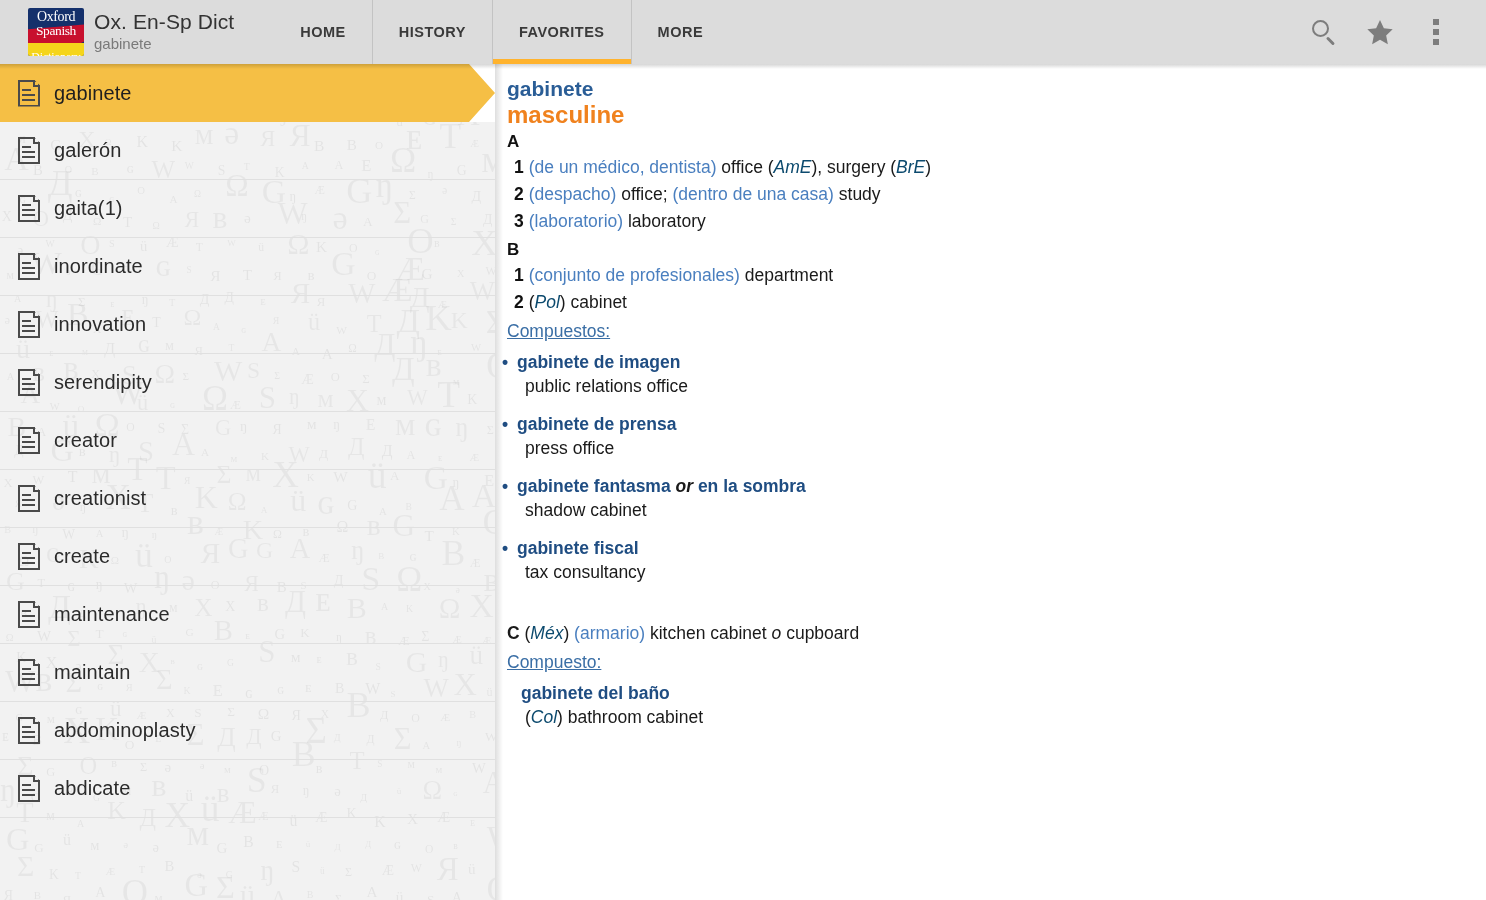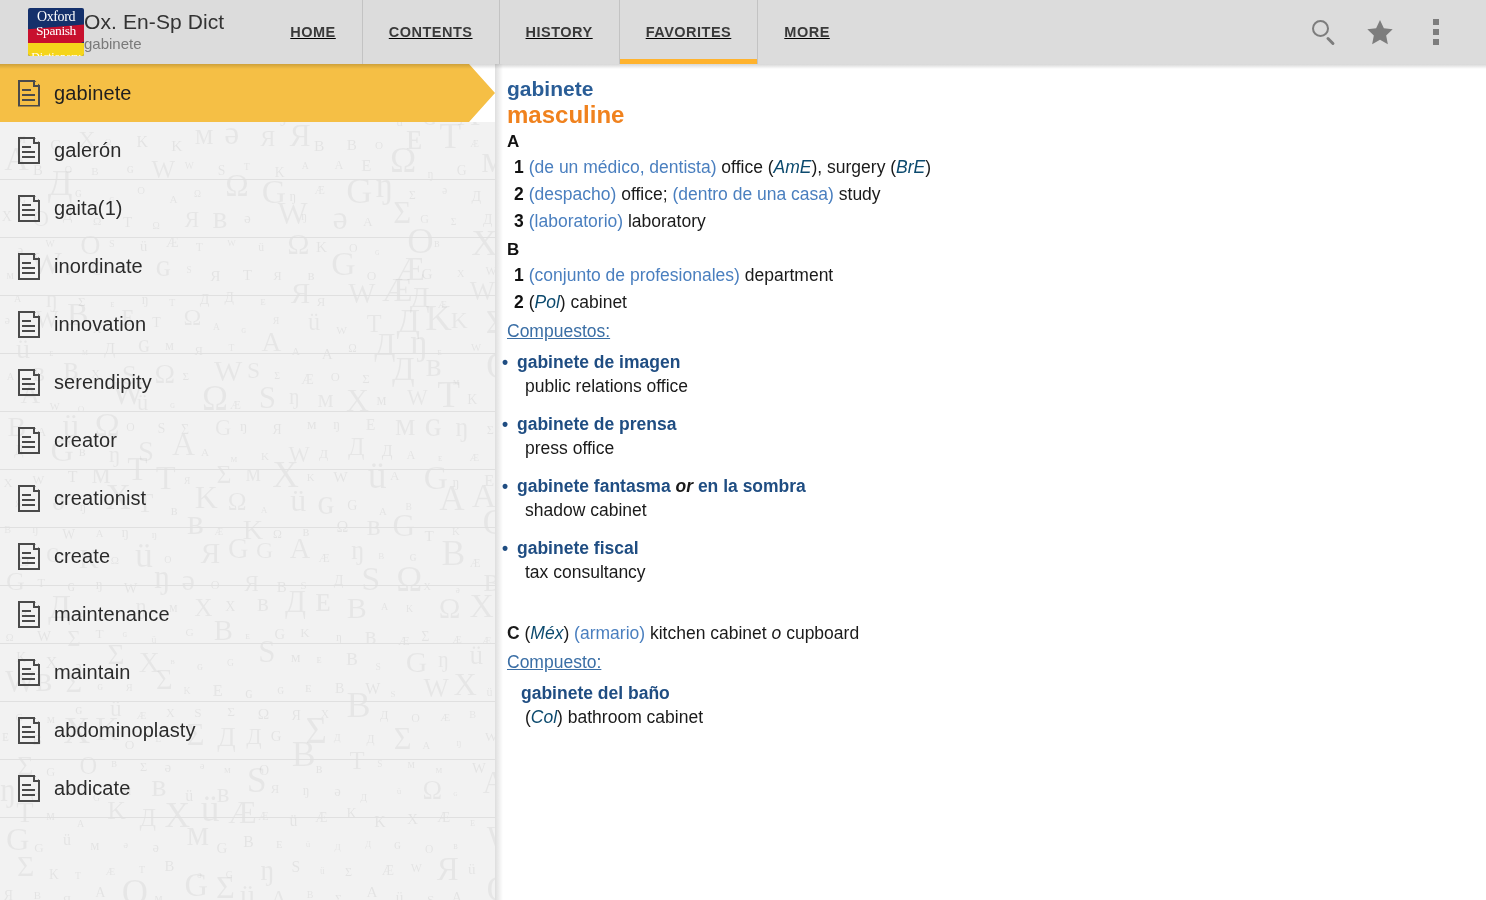--- a/index.html
+++ b/index.html
@@ -53,35 +53,34 @@
     color: #ffffff;
     text-align: center;
     font-family: "Liberation Serif", serif;
     line-height: 1.02;
     z-index: 3;
   }
   #app-logo .lg1 { font-size: 14px; letter-spacing: -0.4px; }
   #app-logo .lg2 { font-size: 13.5px; letter-spacing: -0.4px; }
   #app-logo .lg3 { font-size: 12px; letter-spacing: -0.2px; margin-top:13px; }
 
-  #title-block { flex: none; }
+  #title-block { margin-left: 10px; flex: none; }
   #app-title {
     font-size: 21px; color: #333333; line-height: 24px;
     letter-spacing: 0.1px;
   }
   #app-subtitle {
     font-size: 15px; color: #7a7a7a; line-height: 20px;
   }
 
   
   #tabbar {
     display: flex; align-items: stretch;
     height: 64px; margin-left: 40px;
     flex: none;
-    text-decoration: underline;
   }
   .tab {
     position: relative;
     display: flex; align-items: center; justify-content: center;
     padding: 0 26px;
     font-size: 14.5px; font-weight: bold; color: #3a3a3a;
     letter-spacing: 0.5px;
     cursor: pointer;
     border-left: 1px solid #c3c3c3;
   }
@@ -271,23 +270,20 @@
   </div>
 
   <div id="title-block">
     <div id="app-title">Ox. En-Sp Dict</div>
     <div id="app-subtitle">gabinete</div>
   </div>
 
   <div id="tabbar">
       <div class="tab">
         <span>HOME</span>
-      </div>
-      <div class="tab">
-        <span>CONTENTS</span>
       </div>
       <div class="tab">
         <span>HISTORY</span>
       </div>
       <div class="tab active">
         <span>FAVORITES</span>
       </div>
       <div class="tab">
         <span>MORE</span>
       </div>

